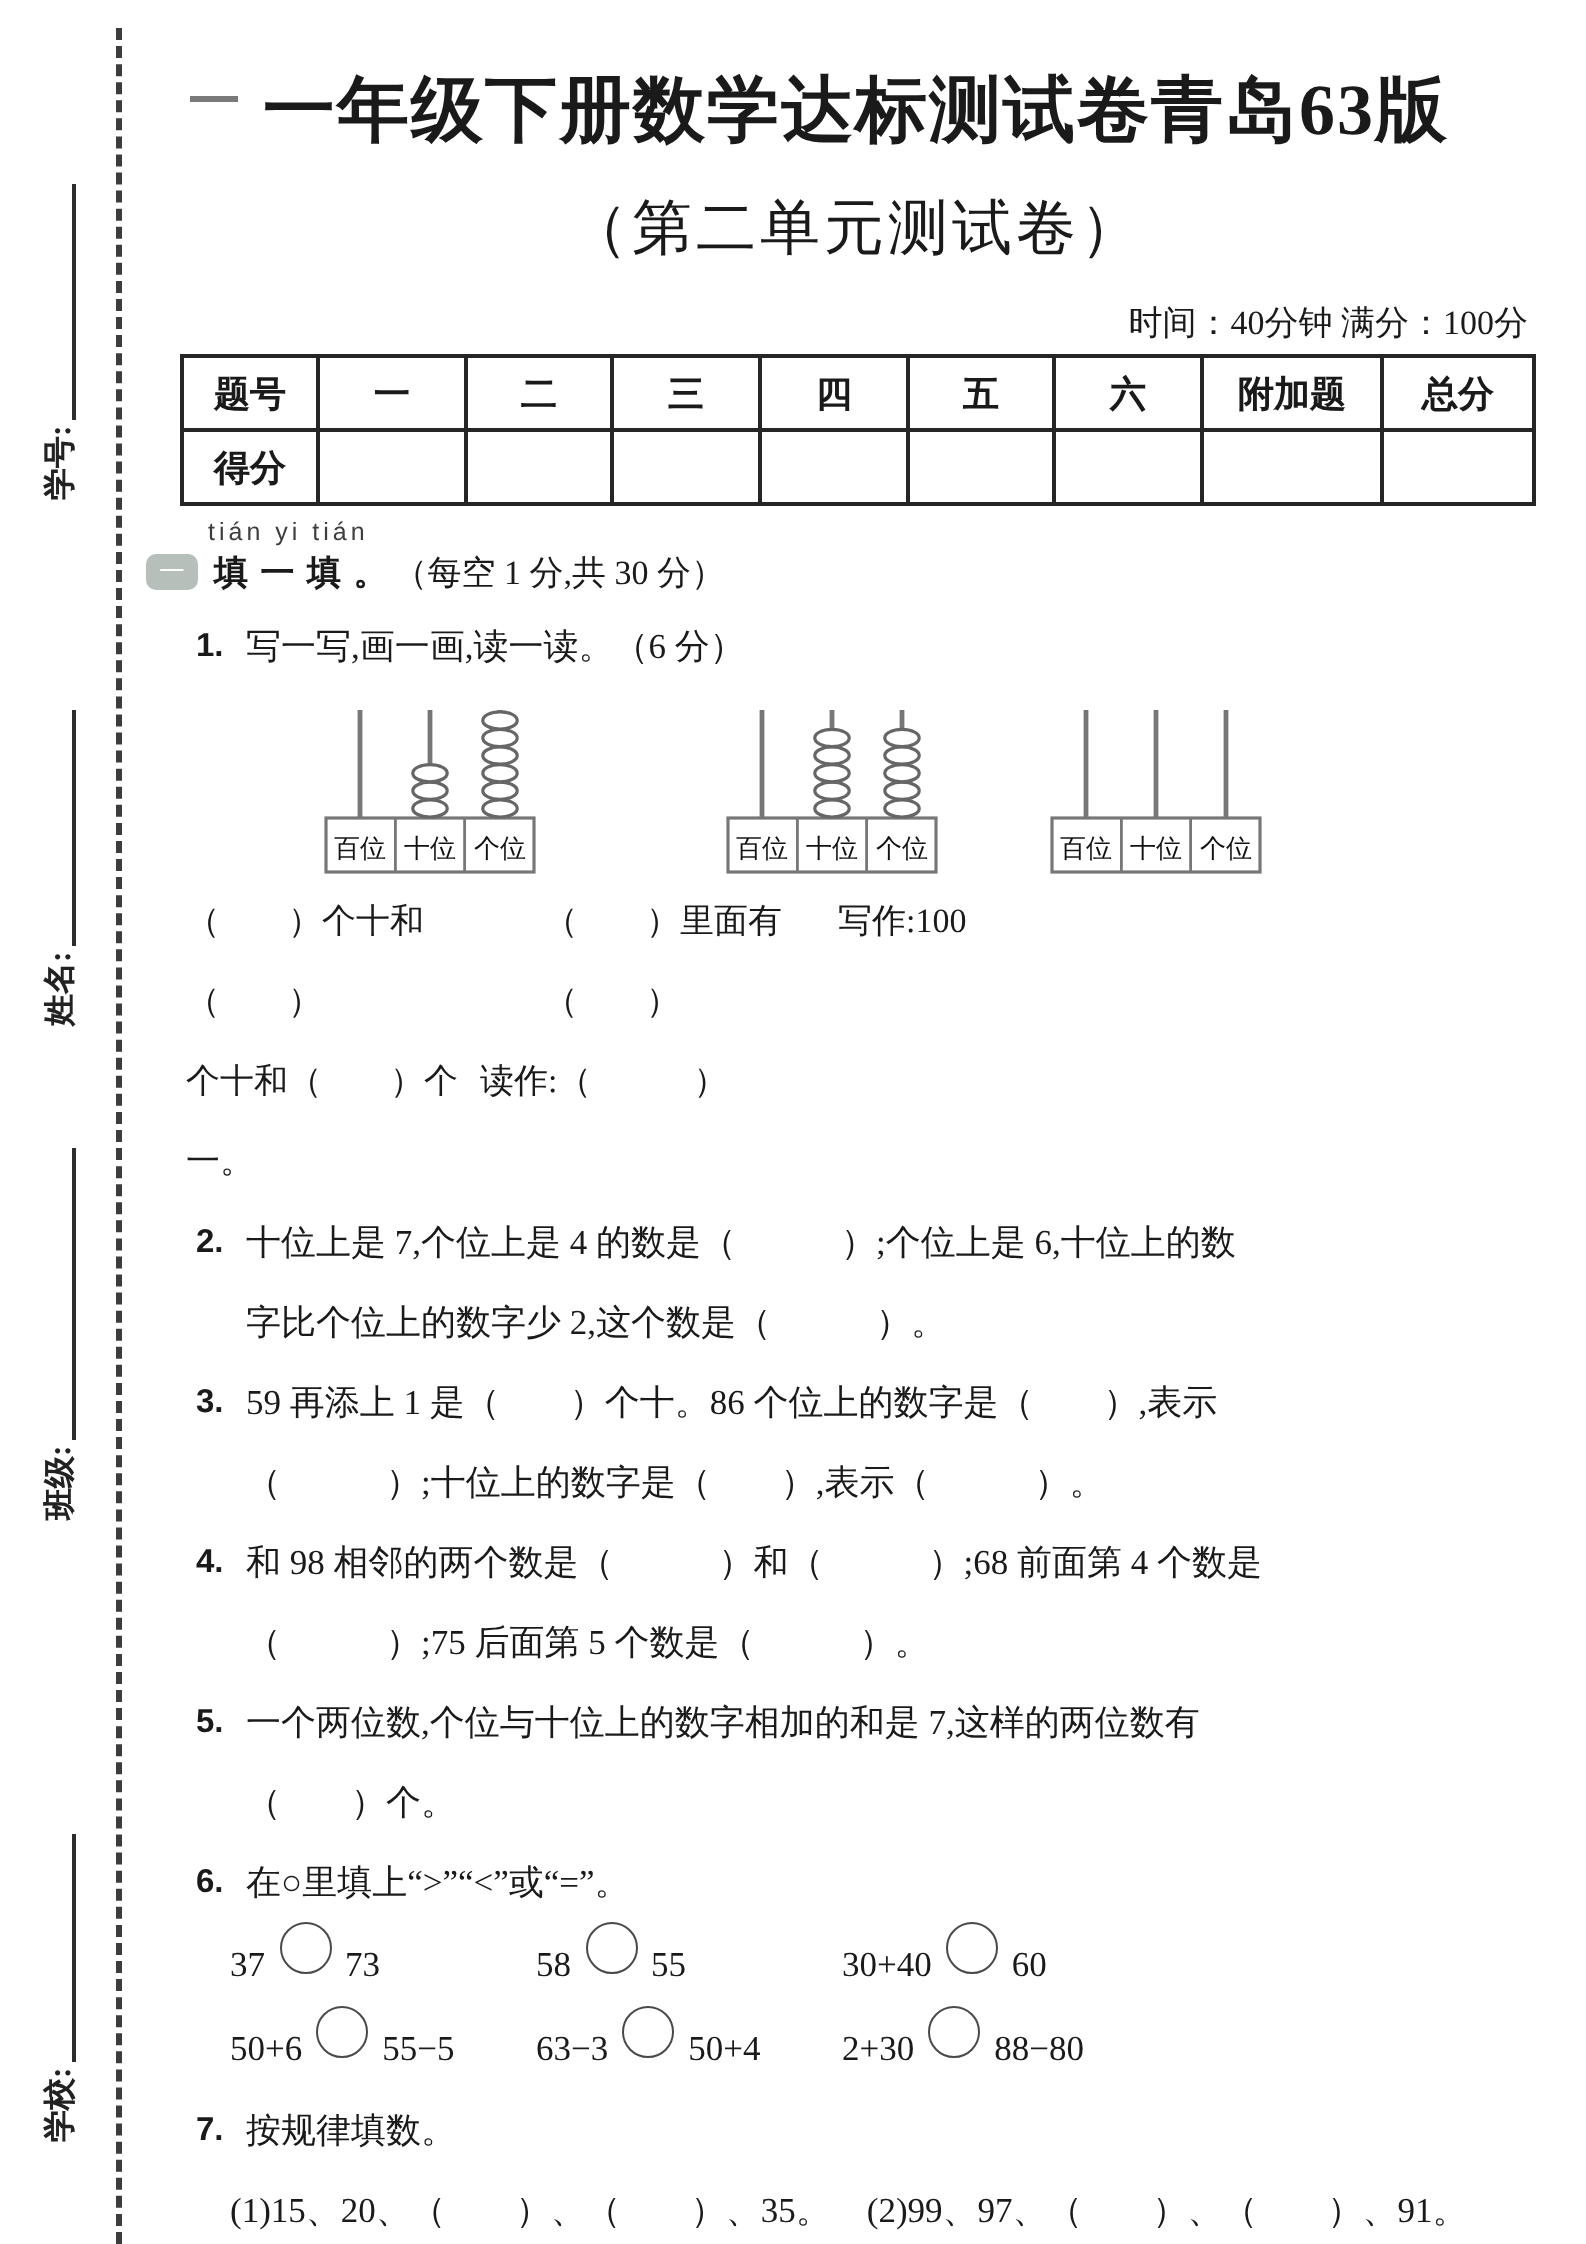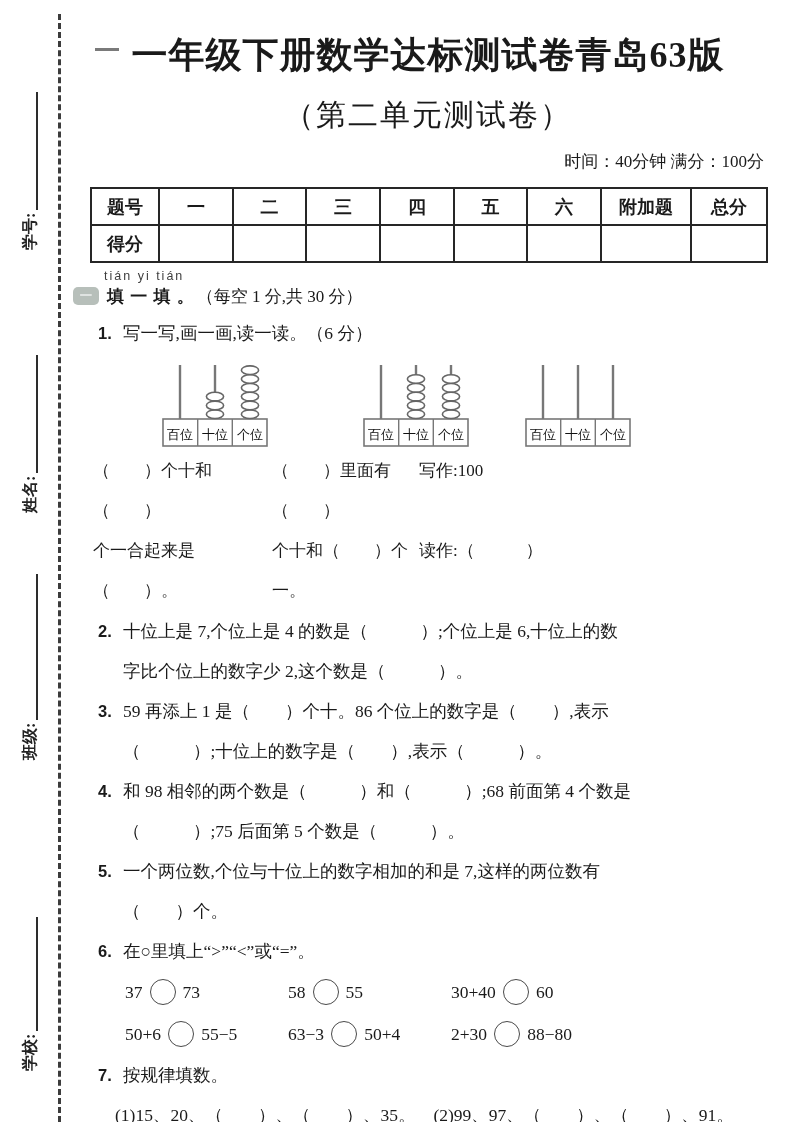--- a/index.html
+++ b/index.html
@@ -19,21 +19,21 @@
   .sf3{width:198px;left:-69px;top:648px;}
   .sf4{width:166px;left:-53px;top:975px;}
   .sf1 .blank{width:118px;} .sf2 .blank{width:118px;} .sf3 .blank{width:146px;} .sf4 .blank{width:114px;}
 
   
   .main{position:absolute;left:90px;top:0;width:676px;}
   .title{margin-top:33px;text-align:center;font-size:36px;font-weight:700;letter-spacing:1px;line-height:44px;}
   .subtitle{margin-top:20px;text-align:center;font-size:30px;font-weight:400;letter-spacing:2px;line-height:36px;}
   .meta{margin-top:18px;text-align:right;font-size:17px;font-weight:500;padding-right:2px;line-height:22px;}
 
-  table.score{border-collapse:collapse;margin-top:14px;table-layout:fixed;width:676px;}
+  table.score{border-collapse:collapse;margin-top:4px;table-layout:fixed;width:676px;}
   table.score td{border:2px solid #262626;height:35px;text-align:center;
     font-size:18px;font-weight:600;padding:0;}
 
   .pinyin{margin:6px 0 0 14px;font-size:12.5px;color:#3d3d3d;letter-spacing:2px;
     font-family:"Liberation Sans","DejaVu Sans",sans-serif;}
   .sec-head{margin-left:-17px;display:flex;align-items:center;height:26px;}
   .badge{display:inline-block;width:26px;height:18px;border-radius:5px;background:#b7bfba;
     color:#ffffff;font-size:13px;line-height:18px;text-align:center;margin-right:8px;flex:none;}
   .sec-title{font-size:17px;font-weight:700;letter-spacing:1px;}
   .sec-note{font-size:17px;font-weight:400;margin-left:2px;}
@@ -47,21 +47,21 @@
   .abacus-strip{position:relative;height:90px;margin-top:8px;}
   .abacus{position:absolute;top:0;}
   .ab1{left:72px;} .ab2{left:273px;} .ab3{left:435px;}
 
   
   .ans-row{display:flex;padding-left:3px;font-size:17px;line-height:40px;}
   .ans-c1{flex:0 0 179px;} .ans-c2{flex:0 0 147px;} .ans-c3{flex:1 1 auto;}
 
   
   .cmp-row{display:flex;padding-left:25px;font-size:17.5px;line-height:42px;align-items:center;}
-  .cmp{flex:0 0 153px;display:flex;align-items:center;white-space:nowrap;margin-left:10px;}
+  .cmp{flex:0 0 153px;display:flex;white-space:nowrap;}
   .cmp:last-child{flex:1 1 auto;}
   .circ{display:inline-block;width:24px;height:24px;border:1.5px solid #4a4a4a;border-radius:50%;
     margin:0 7px;flex:none;}
   .q7-items{display:flex;padding-left:25px;font-size:17.5px;line-height:40px;}
   .q7-items .it2{margin-left:18px;}
 </style>
 </head>
 <body>
 
 <div class="cutline"></div>
@@ -194,21 +194,20 @@
           <text x="88" y="77.5" font-size="13" text-anchor="middle" fill="#111">个位</text>
         </svg></div>
   </div>
 
   <div class="ans-row">
     <span class="ans-c1">（　　）个十和（　　）</span>
     <span class="ans-c2">（　　）里面有（　　）</span>
     <span class="ans-c3">写作:100</span>
   </div>
   <div class="ans-row">
-    <span class="ans-c1">个一合起来是（　　）。</span>
     <span class="ans-c2">个十和（　　）个一。</span>
     <span class="ans-c3">读作:（　　　）</span>
   </div>
 
   <div class="q">
     <span class="qnum">2.</span>
     <div>十位上是 7,个位上是 4 的数是（　　　）;个位上是 6,十位上的数</div>
     <div>字比个位上的数字少 2,这个数是（　　　）。</div>
   </div>
 

